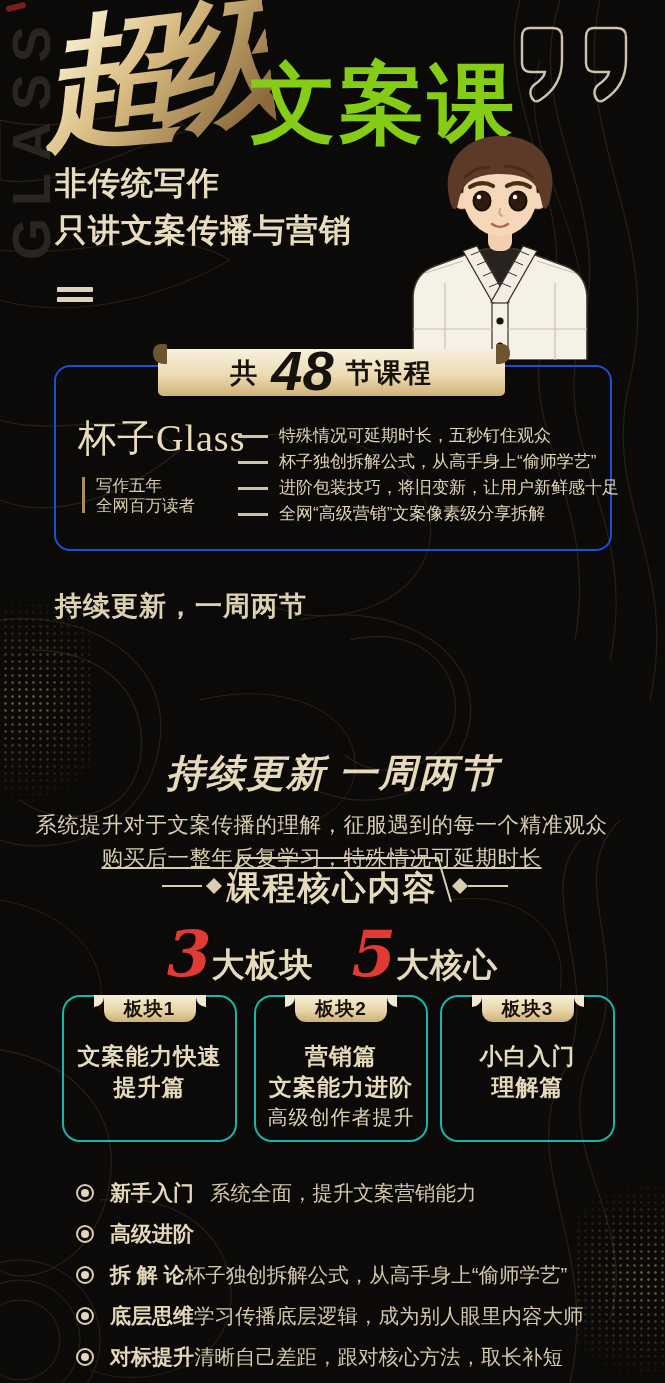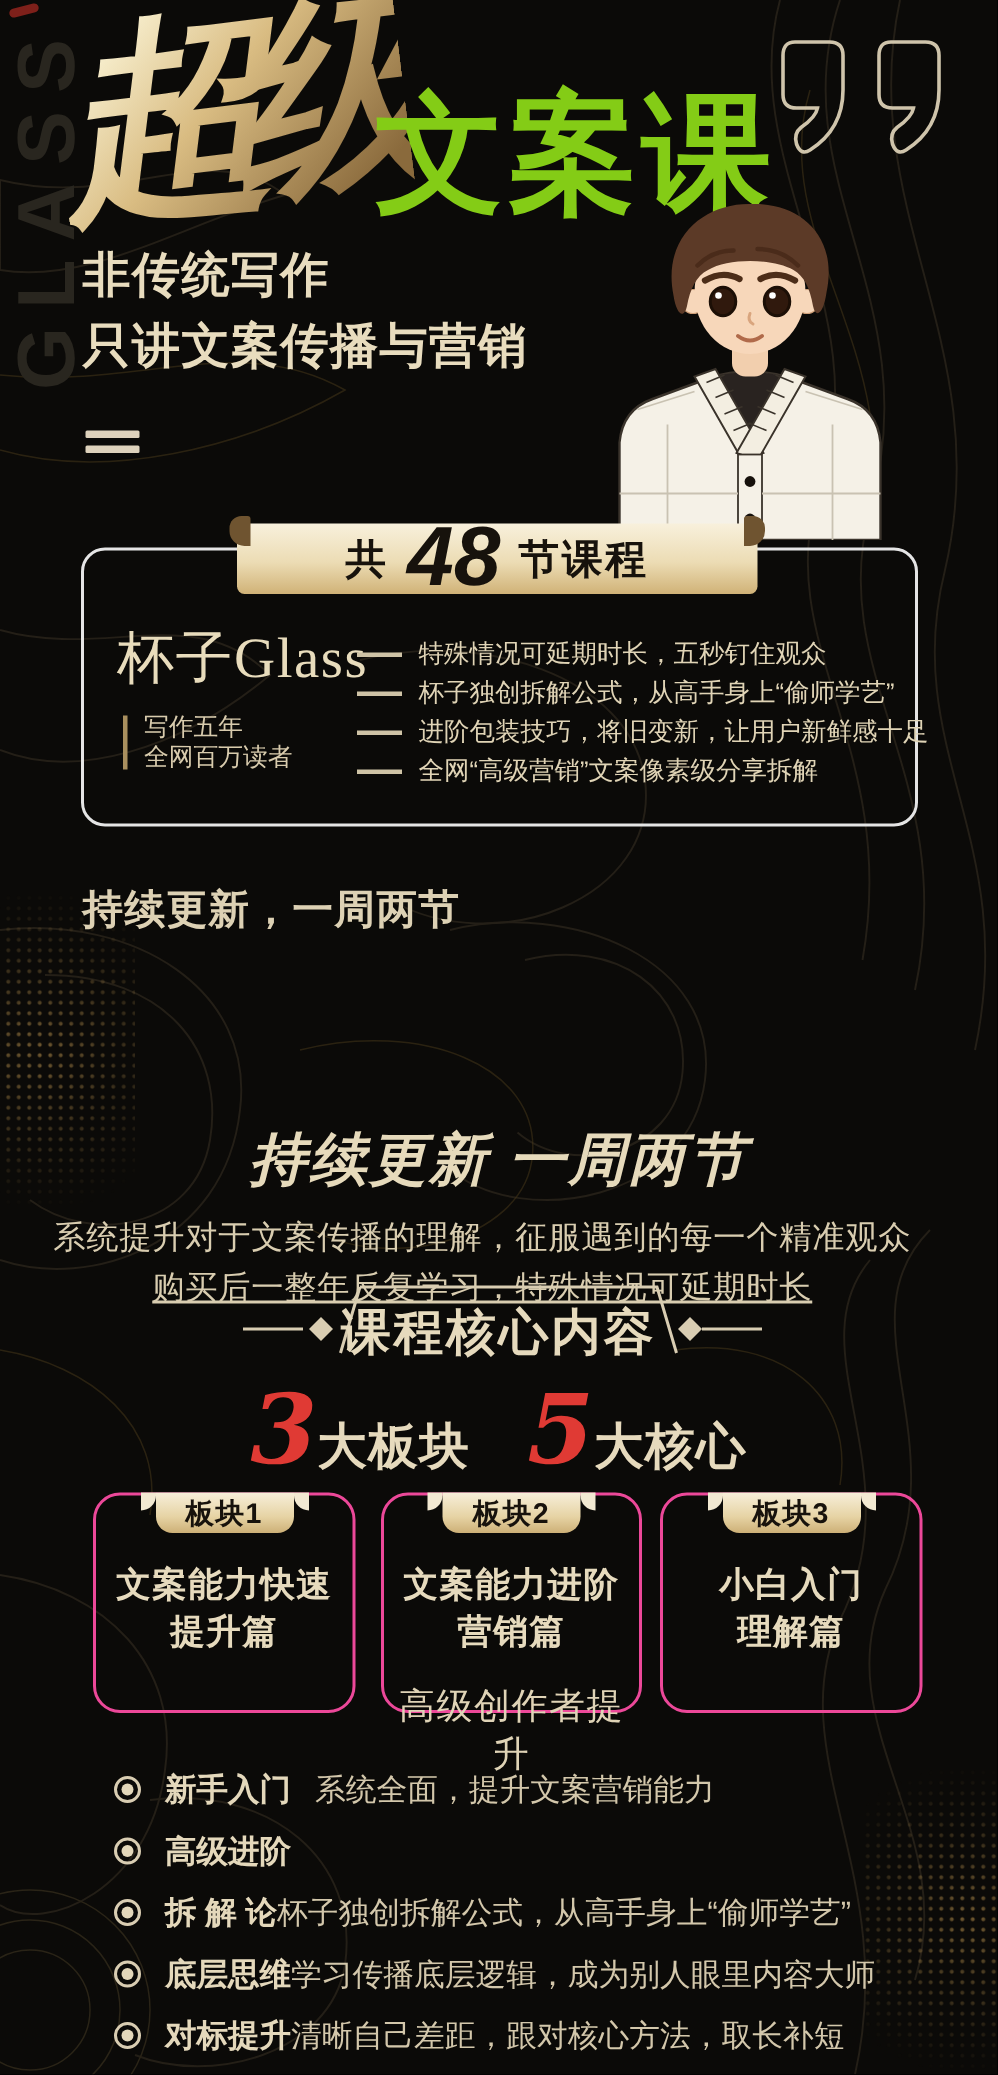--- a/index.html
+++ b/index.html
@@ -33,21 +33,21 @@
   #ribbon{left:158px;top:349px;width:347px;height:47px;z-index:4;
           background:linear-gradient(180deg,#f8f0dc 0%,#ecdcb4 55%,#d0b277 100%);
           border-radius:5px;display:flex;align-items:center;justify-content:center;gap:12px;}
   #ribbon:before,#ribbon:after{content:"";position:absolute;top:-5px;width:14px;height:20px;background:#6f5430;z-index:-1;}
   #ribbon:before{left:-5px;border-radius:8px 2px 0 10px;}
   #ribbon:after{right:-5px;border-radius:2px 8px 10px 0;}
   #ribbon .b-pre,#ribbon .b-suf{font-size:27px;font-weight:800;color:#17120c;letter-spacing:2px;}
   #ribbon .b-num{font-size:56px;font-weight:800;font-style:italic;color:#17120c;line-height:1;
                  font-family:Liberation Sans, sans-serif;transform:translateY(-2px);}
   
-  #infobox{left:54px;top:365px;width:554px;height:182px;border:2px solid #e5e5e5;border-radius:16px;z-index:2;}
+  #infobox{left:54px;top:365px;width:554px;height:182px;border:2px solid #1d4ed8;border-radius:16px;z-index:2;}
   #author-name{left:22px;top:46px;font-size:38px;font-family:"Liberation Serif",serif;color:#e8dcbc;letter-spacing:1px;}
   #cred-bar{left:26px;top:110px;width:3px;height:36px;background:#a98f5e;}
   #creds{left:40px;top:108px;font-size:16.5px;line-height:20px;color:#d8cbad;}
   #highlights{left:182px;top:60px;}
   .hl-row{display:flex;align-items:flex-start;margin-bottom:9px;}
   .hl-dash{flex:0 0 30px;height:3px;background:#cfc3a6;margin:8px 11px 0 0;}
   .hl-text{font-size:17px;line-height:17px;color:#e0d4b6;white-space:nowrap;}
   
   #update-note{left:55px;top:588px;font-size:27px;font-weight:600;color:#ddd1b4;letter-spacing:1px;z-index:2;}
   
@@ -58,32 +58,32 @@
   
   #core-banner-svg{left:160px;top:852px;z-index:1;}
   #core-title{left:0;top:866px;width:665px;text-align:center;font-size:33px;font-weight:800;
               letter-spacing:2px;color:#e6dabd;z-index:2;}
   
   #stats{left:0;top:922px;width:665px;display:flex;justify-content:center;align-items:baseline;gap:38px;z-index:2;}
   .stat{display:flex;align-items:baseline;}
   .stat-num{font-size:64px;font-weight:800;font-style:italic;color:#e03a34;font-family:"DejaVu Serif",serif;line-height:1;}
   .stat-label{font-size:33px;font-weight:800;color:#e6dabd;letter-spacing:1px;}
   
-  .card{position:absolute;top:995px;height:143px;border:2px solid #ec4899;border-radius:18px;z-index:2;}
+  .card{position:absolute;top:995px;height:143px;border:2px solid #14b8a6;border-radius:18px;z-index:2;}
   #card-0{left:62px;width:171px;} #card-1{left:254px;width:170px;} #card-2{left:440px;width:171px;}
   .tab{position:absolute;top:-2px;left:50%;transform:translateX(-50%);width:92px;height:27px;
        background:linear-gradient(180deg,#f7efda 0%,#e6d3a4 60%,#cdb077 100%);
        border-radius:0 0 11px 11px;display:flex;align-items:center;justify-content:center;}
   .tab:before,.tab:after{content:"";position:absolute;top:0;width:10px;height:12px;background:#f2e9d2;}
   .tab:before{left:-10px;border-bottom-right-radius:12px;}
   .tab:after{right:-10px;border-bottom-left-radius:12px;}
   .tab-label{font-size:19px;font-weight:800;color:#17120c;letter-spacing:1px;}
   .card-body{position:absolute;left:0;top:44px;width:100%;text-align:center;}
   .card-line{font-size:23px;font-weight:800;color:#e6dabd;line-height:31px;letter-spacing:1px;}
-  .card-sub{font-size:24px;color:#dfd3b6;margin-top:18px;letter-spacing:1px;}
+  .card-sub{font-size:20px;color:#dfd3b6;margin-top:1px;letter-spacing:1px;}
   
   #features{left:0;top:1172px;width:526px;z-index:2;}
   .feat-row{display:flex;align-items:center;height:41px;padding-left:76px;}
   .feat-icon{flex:0 0 18px;height:18px;border:2px solid #d9cdb2;border-radius:50%;box-sizing:border-box;
              display:flex;align-items:center;justify-content:center;}
   .feat-dot{width:8px;height:8px;border-radius:50%;background:#e3d7ba;}
   .feat-title{width:100px;margin-left:16px;font-size:21px;font-weight:800;color:#e4d8bb;white-space:nowrap;}
   .feat-desc{font-size:20.5px;color:#d3c7ab;white-space:nowrap;}
 </style>
 </head>
@@ -268,22 +268,22 @@
     <div class="card-body">
       <div class="card-line">文案能力快速</div>
       <div class="card-line">提升篇</div>
     </div>
   </div>
   <div id="card-1" class="card">
     <div class="tab">
       <span class="tab-label">板块2</span>
     </div>
     <div class="card-body">
+      <div class="card-line">营销篇</div>
       <div class="card-line">文案能力进阶</div>
-      <div class="card-line">营销篇</div>
       <div class="card-sub">高级创作者提升</div>
     </div>
   </div>
   <div id="card-2" class="card">
     <div class="tab">
       <span class="tab-label">板块3</span>
     </div>
     <div class="card-body">
       <div class="card-line">小白入门</div>
       <div class="card-line">理解篇</div>

